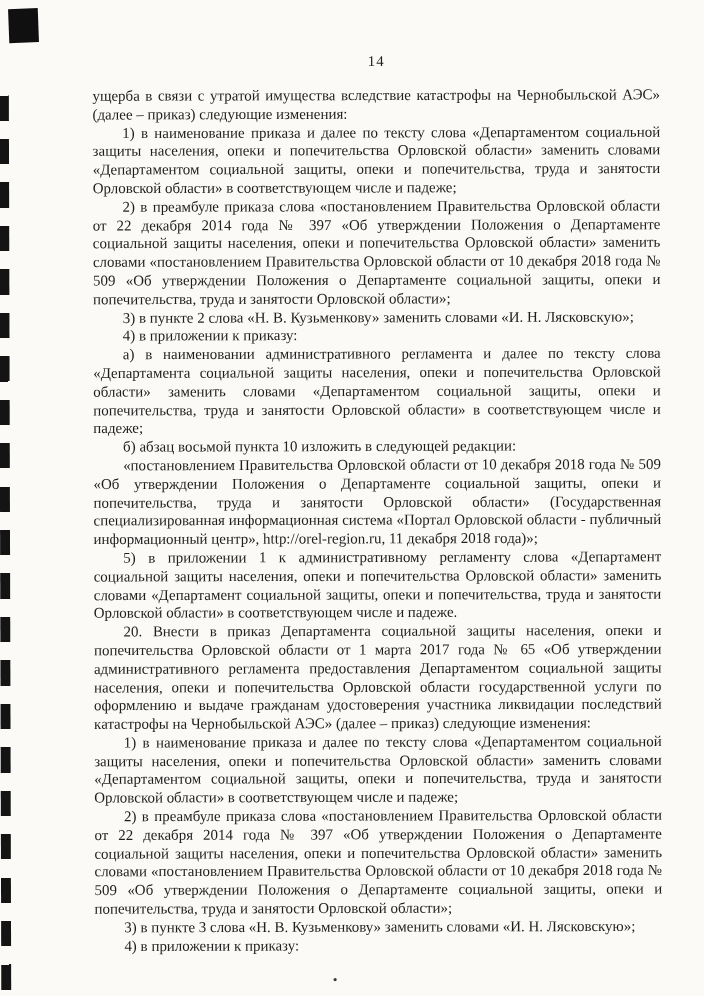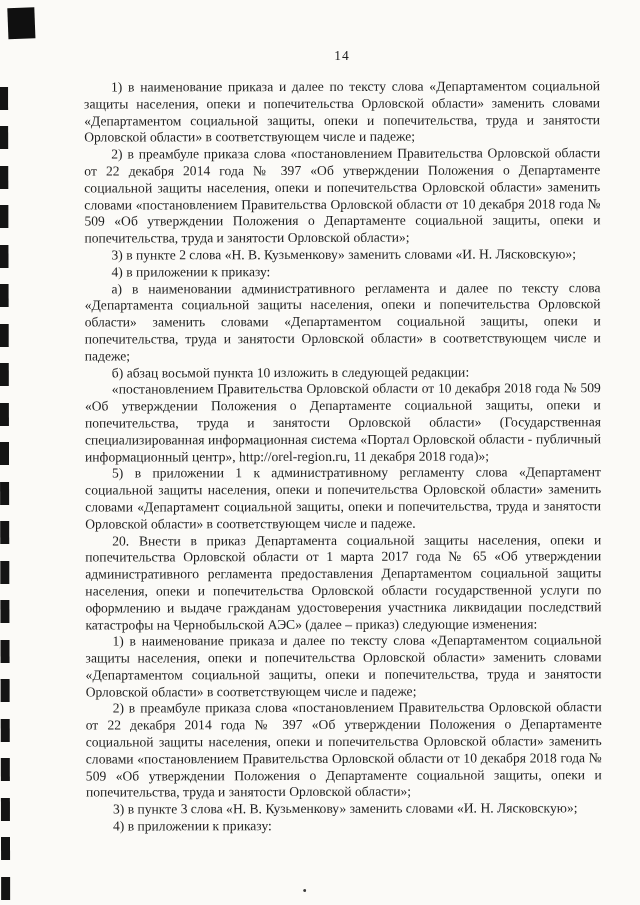--- a/index.html
+++ b/index.html
@@ -79,20 +79,21 @@
 
 <div class="page">
 
   <div class="corner-mark"></div>
   <div class="edge-marks"></div>
   <div class="bottom-dot"></div>
 
   <div class="page-number">14</div>
 
   <div class="body-text">
+    <p>ущерба в связи с утратой имущества вследствие катастрофы на Чернобыльской АЭС» (далее – приказ) следующие изменения:</p>
     <p class="indent">1) в наименование приказа и далее по тексту слова «Департаментом социальной защиты населения, опеки и попечительства Орловской области» заменить словами «Департаментом социальной защиты, опеки и попечительства, труда и занятости Орловской области» в соответствующем числе и падеже;</p>
     <p class="indent">2) в преамбуле приказа слова «постановлением Правительства Орловской области от 22 декабря 2014 года № 397 «Об утверждении Положения о Департаменте социальной защиты населения, опеки и попечительства Орловской области» заменить словами «постановлением Правительства Орловской области от 10 декабря 2018 года № 509 «Об утверждении Положения о Департаменте социальной защиты, опеки и попечительства, труда и занятости Орловской области»;</p>
     <p class="indent">3) в пункте 2 слова «Н. В. Кузьменкову» заменить словами «И. Н. Лясковскую»;</p>
     <p class="indent">4) в приложении к приказу:</p>
     <p class="indent">а) в наименовании административного регламента и далее по тексту слова «Департамента социальной защиты населения, опеки и попечительства Орловской области» заменить словами «Департаментом социальной защиты, опеки и попечительства, труда и занятости Орловской области» в соответствующем числе и падеже;</p>
     <p class="indent">б) абзац восьмой пункта 10 изложить в следующей редакции:</p>
     <p class="indent">«постановлением Правительства Орловской области от 10 декабря 2018 года № 509 «Об утверждении Положения о Департаменте социальной защиты, опеки и попечительства, труда и занятости Орловской области» (Государственная специализированная информационная система «Портал Орловской области - публичный информационный центр», http://orel-region.ru, 11 декабря 2018 года)»;</p>
     <p class="indent">5) в приложении 1 к административному регламенту слова «Департамент социальной защиты населения, опеки и попечительства Орловской области» заменить словами «Департамент социальной защиты, опеки и попечительства, труда и занятости Орловской области» в соответствующем числе и падеже.</p>
     <p class="indent">20. Внести в приказ Департамента социальной защиты населения, опеки и попечительства Орловской области от 1 марта 2017 года № 65 «Об утверждении административного регламента предоставления Департаментом социальной защиты населения, опеки и попечительства Орловской области государственной услуги по оформлению и выдаче гражданам удостоверения участника ликвидации последствий катастрофы на Чернобыльской АЭС» (далее – приказ) следующие изменения:</p>
     <p class="indent">1) в наименование приказа и далее по тексту слова «Департаментом социальной защиты населения, опеки и попечительства Орловской области» заменить словами «Департаментом социальной защиты, опеки и попечительства, труда и занятости Орловской области» в соответствующем числе и падеже;</p>

